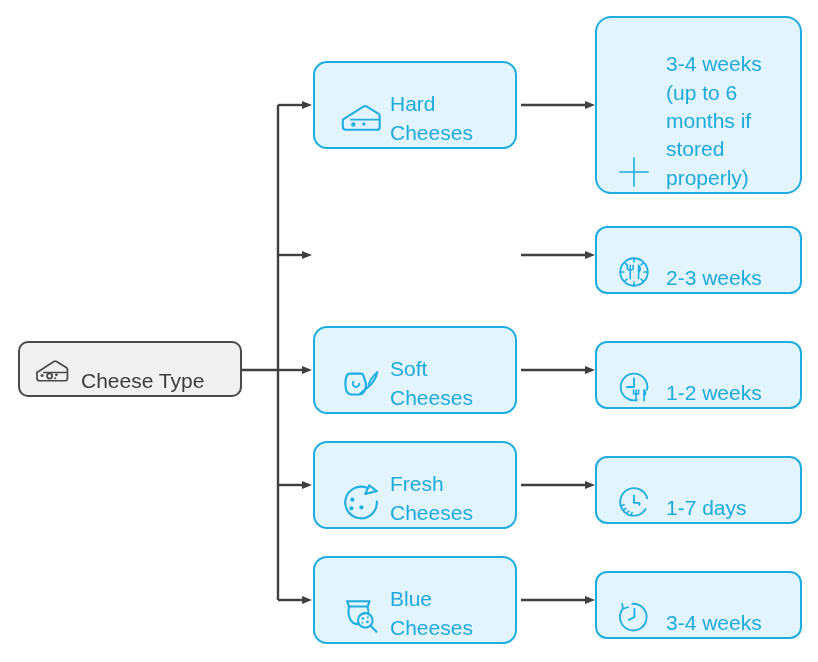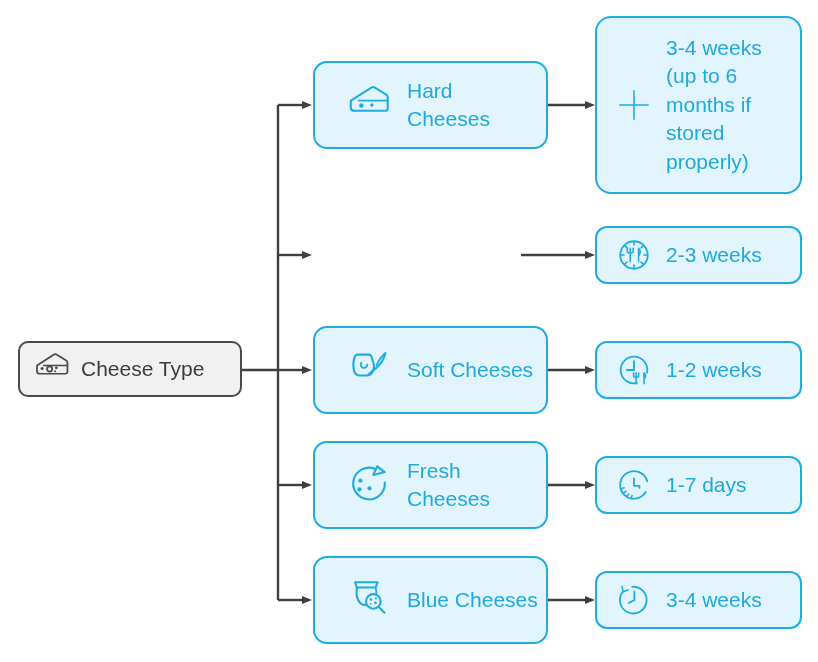--- a/index.html
+++ b/index.html
@@ -6,43 +6,43 @@
   .canvas{
     position:relative;width:818px;height:662px;
     background:var(--background,#fff);
     font-family:"Liberation Sans",sans-serif;
     overflow:hidden;
   }
   svg.connectors{position:absolute;left:0;top:0;}
   .connectors .wire{stroke:var(--arrow,#3F3F3F);stroke-width:2.4;fill:none;}
   .ah{fill:var(--arrow,#3F3F3F);stroke:none;}
 
-  .node{position:absolute;box-sizing:border-box;display:flex;align-items:center;}
+  .node{position:absolute;box-sizing:border-box;display:flex;align-items:flex-end;}
   .label{font-size:21px;line-height:1.35;}
 
   .root{
     left:18px;top:341px;width:224px;height:56px;
     background:var(--gray-fill,#F1F1F1);
     border:2px solid var(--gray-border,#4A4A4A);
     border-radius:10px;padding:0 10px 0 13px;gap:10px;
   }
   .root .label{color:var(--gray-text,#3C3C3C);white-space:nowrap;}
   .root .icon{color:var(--gray-border,#4A4A4A);}
 
   .cyan{
     background:var(--accent-fill,#E2F5FC);
     border:2.5px solid var(--accent,#1FACE0);
   }
   .cyan .label{color:var(--accent-text,#1FA9DC);}
   .cyan .icon{color:var(--accent,#1FACE0);}
 
-  .branch{left:313px;width:235px;height:88px;border-radius:14px;padding:0 8px 0 31px;gap:15px;}
+  .branch{left:313px;width:204px;height:88px;border-radius:14px;padding:0 8px 0 23px;gap:6px;}
   .b1{top:61px}.b2{top:211px}.b3{top:326px}.b4{top:441px}.b5{top:556px}
 
-  .duration{left:595px;width:207px;height:58px;border-radius:12px;padding:0 6px 0 17px;gap:12px;}
+  .duration{left:595px;width:207px;height:68px;border-radius:12px;padding:0 6px 0 17px;gap:12px;}
   .d1{top:16px;height:178px;border-radius:16px;}
   .d2{top:226px}.d3{top:341px}.d4{top:456px}.d5{top:571px}
 
   .icon{flex:none;}
   .icon svg{display:block;}
   .icon path,.icon circle{fill:none;stroke:currentColor;stroke-width:2.2;stroke-linecap:round;stroke-linejoin:round;}
   .icon .dotf{fill:currentColor;stroke:none;}
   .icon .thin{stroke-width:1.9;}
 </style>
 </head>

